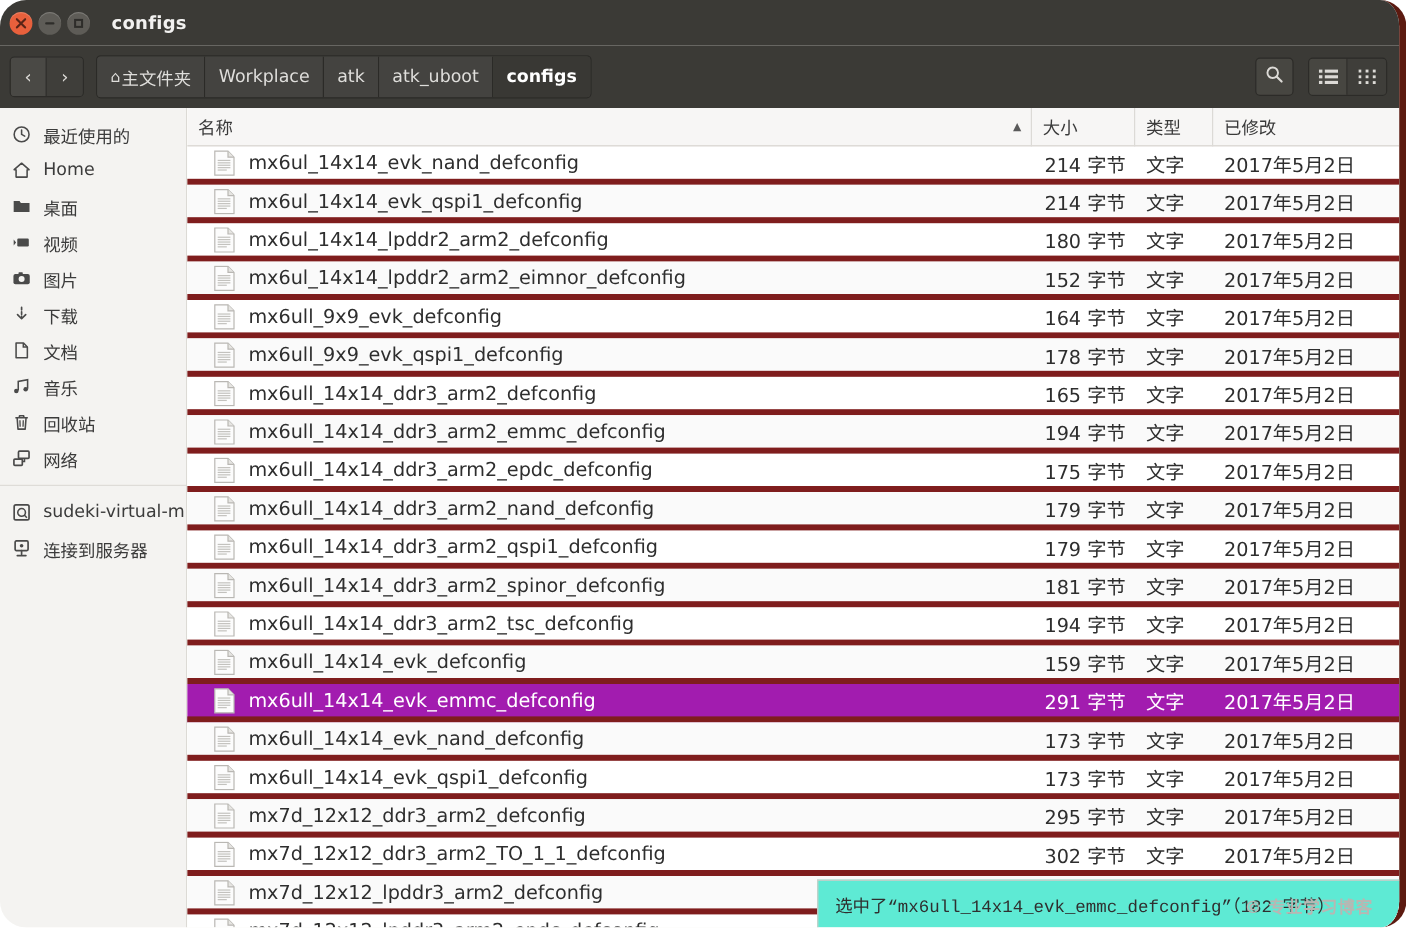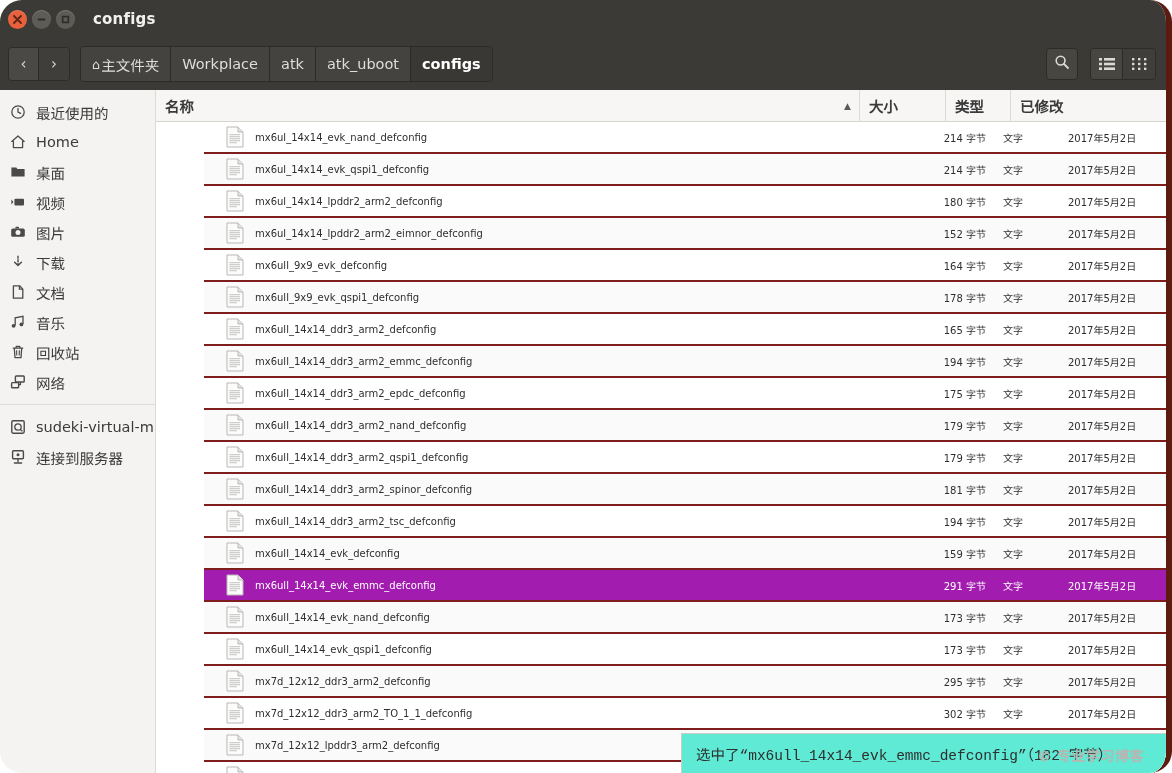--- a/index.html
+++ b/index.html
@@ -173,21 +173,20 @@
     background: #ffffff;
     overflow: hidden;
   }
   .colhead {
     display: flex;
     height: 32px;
     background: #f7f6f5;
     border-bottom: 1px solid #d7d4d0;
     align-items: center;
     flex-shrink: 0;
-    font-weight: bold;
   }
   .ch {
     font-size: 14.5px;
     color: #3a3a3a;
     display: flex;
     align-items: center;
     height: 32px;
     padding-left: 9px;
     border-right: 1px solid #dcdad6;
   }
@@ -195,24 +194,23 @@
   .ch.size  { width: 86px; }
   .ch.type  { width: 65px; }
   .ch.mod   { flex: 1; border-right: none; }
   .sortarrow { font-size: 9px; color: #5a5a5a; }
 
   .rows { flex: 1; overflow: hidden; position: relative; }
   .row {
     display: flex;
     align-items: center;
     height: 32px;
-    border-bottom: 2px solid #7f1d1d;
-    font-size: 10px;
+    border-bottom: 5px solid #7f1d1d;
+    font-size: 16px;
     color: #2e2e2e;
-    margin-left: 48px;
   }
   .row:nth-child(even) { background: #fafafa; }
   .row.selected { background: #a21caf; color: #ffffff; }
   .cell-name {
     width: 704px;
     display: flex;
     align-items: center;
     padding-left: 22px;
     overflow: hidden;
     white-space: nowrap;

